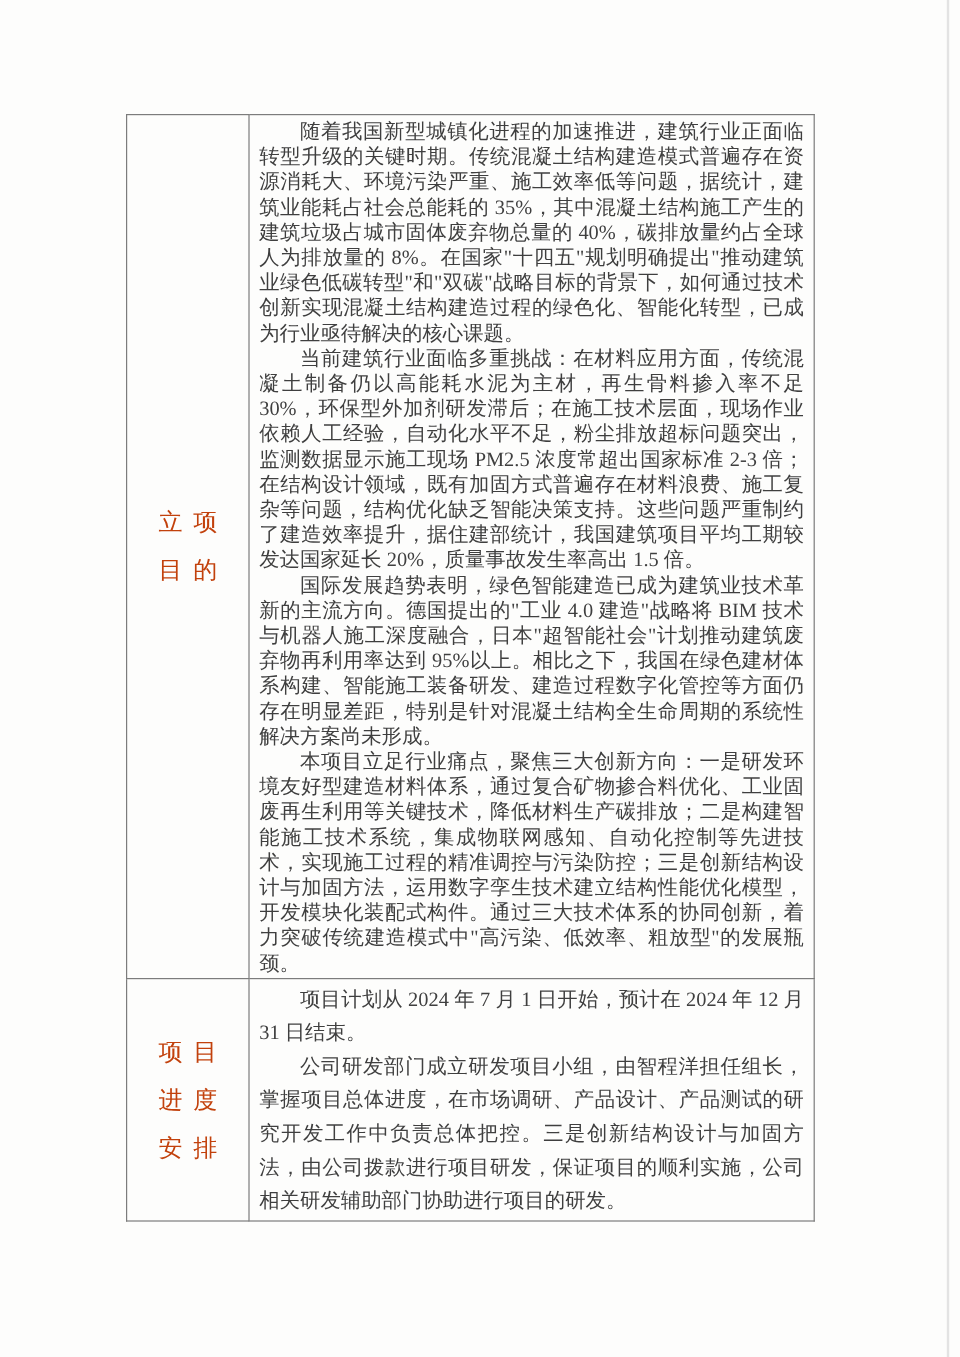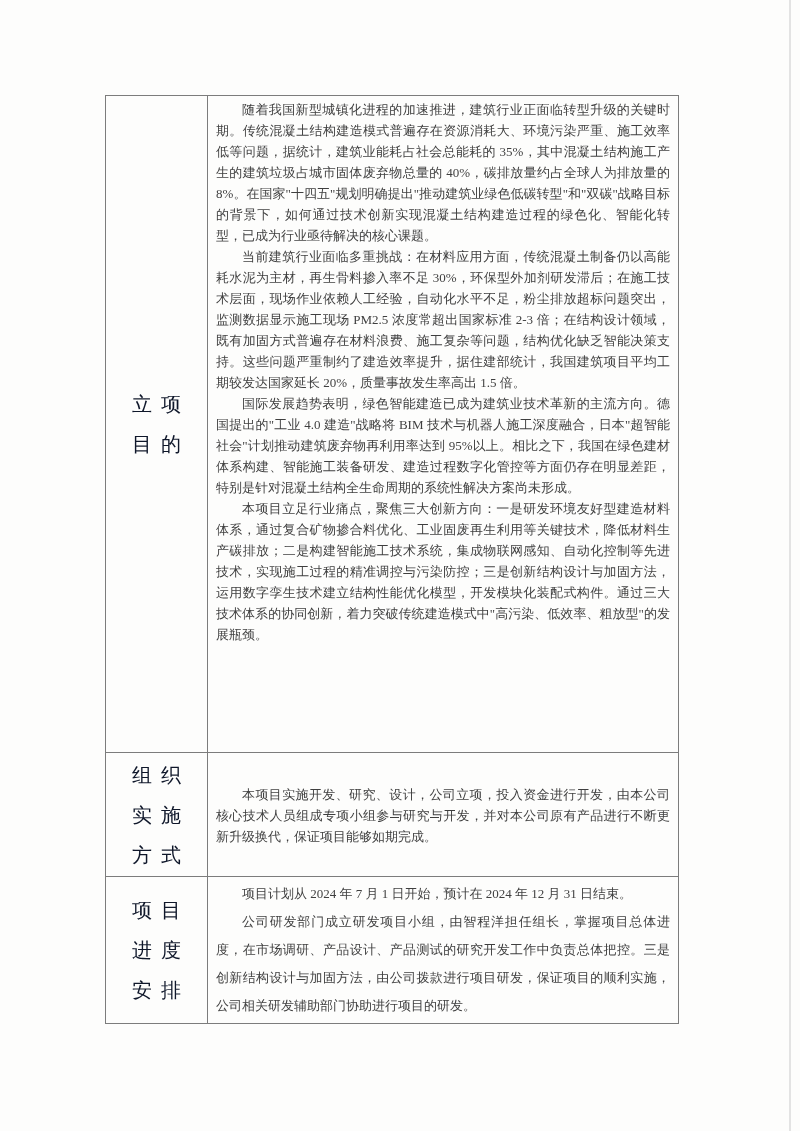--- a/index.html
+++ b/index.html
@@ -35,32 +35,32 @@
   }
   .doc-table td {
     border: 1px solid #7c7c7c;
     overflow: hidden;
   }
   .label-cell {
     width: 99px;
     text-align: center;
     vertical-align: middle;
     font-size: 20px;
-    color: #0f172a;
+    color: #c2410c;
   }
   .label-line {
     line-height: 40px;
     letter-spacing: 9px;
     text-indent: 9px;
     white-space: nowrap;
   }
   .content-cell {
     vertical-align: top;
     padding: 3px 8px 2px 8px;
-    font-size: 13px;
+    font-size: 17px;
     line-height: 21px;
     text-align: justify;
     color: #3f3f3f;
   }
   .row-purpose      { height: 657px; }
   .row-organization { height: 124px; }
   .row-schedule     { height: 147px; }
   .row-organization .content-cell { vertical-align: middle; }
   .row-schedule .content-cell { line-height: 28px; }
   .para {
@@ -84,30 +84,20 @@
           <div class="label-line">目的</div>
         </td>
         <td class="content-cell">
           <p class="para">随着我国新型城镇化进程的加速推进，建筑行业正面临转型升级的关键时期。传统混凝土结构建造模式普遍存在资源消耗大、环境污染严重、施工效率低等问题，据统计，建筑业能耗占社会总能耗的 35%，其中混凝土结构施工产生的建筑垃圾占城市固体废弃物总量的 40%，碳排放量约占全球人为排放量的 8%。在国家"十四五"规划明确提出"推动建筑业绿色低碳转型"和"双碳"战略目标的背景下，如何通过技术创新实现混凝土结构建造过程的绿色化、智能化转型，已成为行业亟待解决的核心课题。</p>
           <p class="para">当前建筑行业面临多重挑战：在材料应用方面，传统混凝土制备仍以高能耗水泥为主材，再生骨料掺入率不足 30%，环保型外加剂研发滞后；在施工技术层面，现场作业依赖人工经验，自动化水平不足，粉尘排放超标问题突出，监测数据显示施工现场 PM2.5 浓度常超出国家标准 2-3 倍；在结构设计领域，既有加固方式普遍存在材料浪费、施工复杂等问题，结构优化缺乏智能决策支持。这些问题严重制约了建造效率提升，据住建部统计，我国建筑项目平均工期较发达国家延长 20%，质量事故发生率高出 1.5 倍。</p>
           <p class="para">国际发展趋势表明，绿色智能建造已成为建筑业技术革新的主流方向。德国提出的"工业 4.0 建造"战略将 BIM 技术与机器人施工深度融合，日本"超智能社会"计划推动建筑废弃物再利用率达到 95%以上。相比之下，我国在绿色建材体系构建、智能施工装备研发、建造过程数字化管控等方面仍存在明显差距，特别是针对混凝土结构全生命周期的系统性解决方案尚未形成。</p>
           <p class="para">本项目立足行业痛点，聚焦三大创新方向：一是研发环境友好型建造材料体系，通过复合矿物掺合料优化、工业固废再生利用等关键技术，降低材料生产碳排放；二是构建智能施工技术系统，集成物联网感知、自动化控制等先进技术，实现施工过程的精准调控与污染防控；三是创新结构设计与加固方法，运用数字孪生技术建立结构性能优化模型，开发模块化装配式构件。通过三大技术体系的协同创新，着力突破传统建造模式中"高污染、低效率、粗放型"的发展瓶颈。</p>
         </td>
       </tr>
 
-      <tr class="row-organization">
-        <td class="label-cell">
-          <div class="label-line">组织</div>
-          <div class="label-line">实施</div>
-          <div class="label-line">方式</div>
-        </td>
-        <td class="content-cell">
-          <p class="para">本项目实施开发、研究、设计，公司立项，投入资金进行开发，由本公司核心技术人员组成专项小组参与研究与开发，并对本公司原有产品进行不断更新升级换代，保证项目能够如期完成。</p>
-        </td>
-      </tr>
 
       <tr class="row-schedule">
         <td class="label-cell">
           <div class="label-line">项目</div>
           <div class="label-line">进度</div>
           <div class="label-line">安排</div>
         </td>
         <td class="content-cell">
           <p class="para">项目计划从 2024 年 7 月 1 日开始，预计在 2024 年 12 月 31 日结束。</p>
           <p class="para">公司研发部门成立研发项目小组，由智程洋担任组长，掌握项目总体进度，在市场调研、产品设计、产品测试的研究开发工作中负责总体把控。三是创新结构设计与加固方法，由公司拨款进行项目研发，保证项目的顺利实施，公司相关研发辅助部门协助进行项目的研发。</p>

